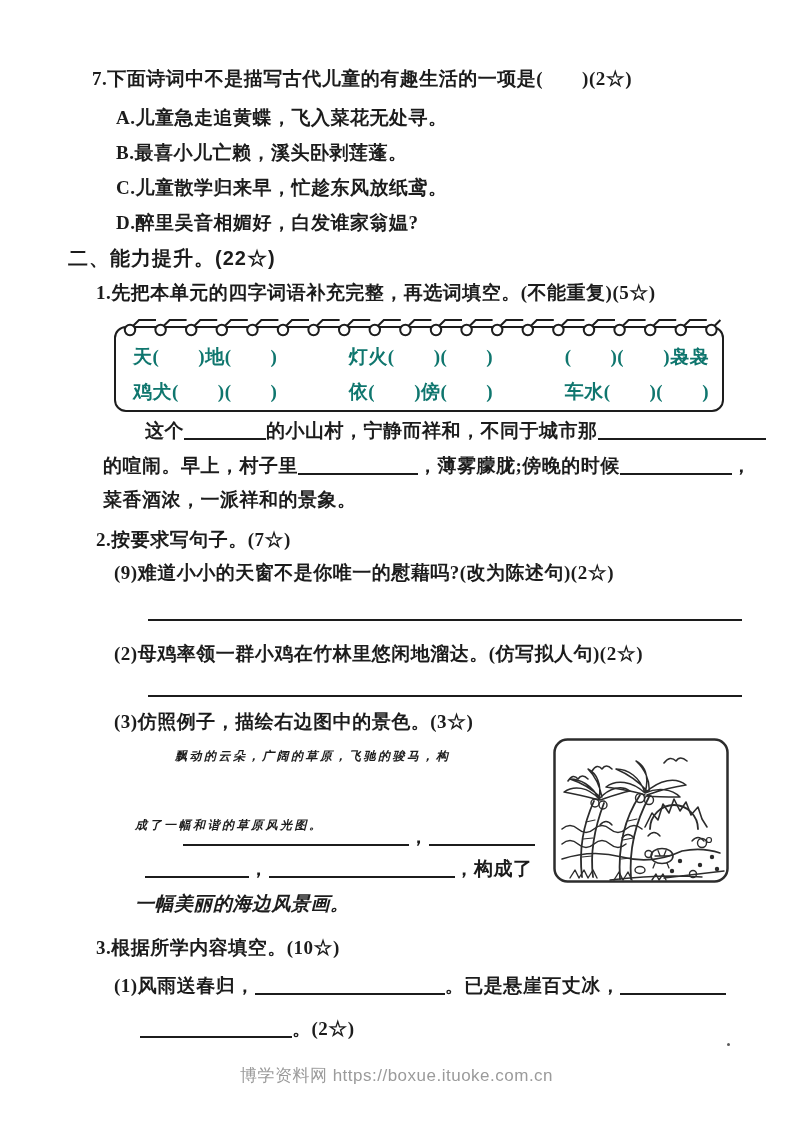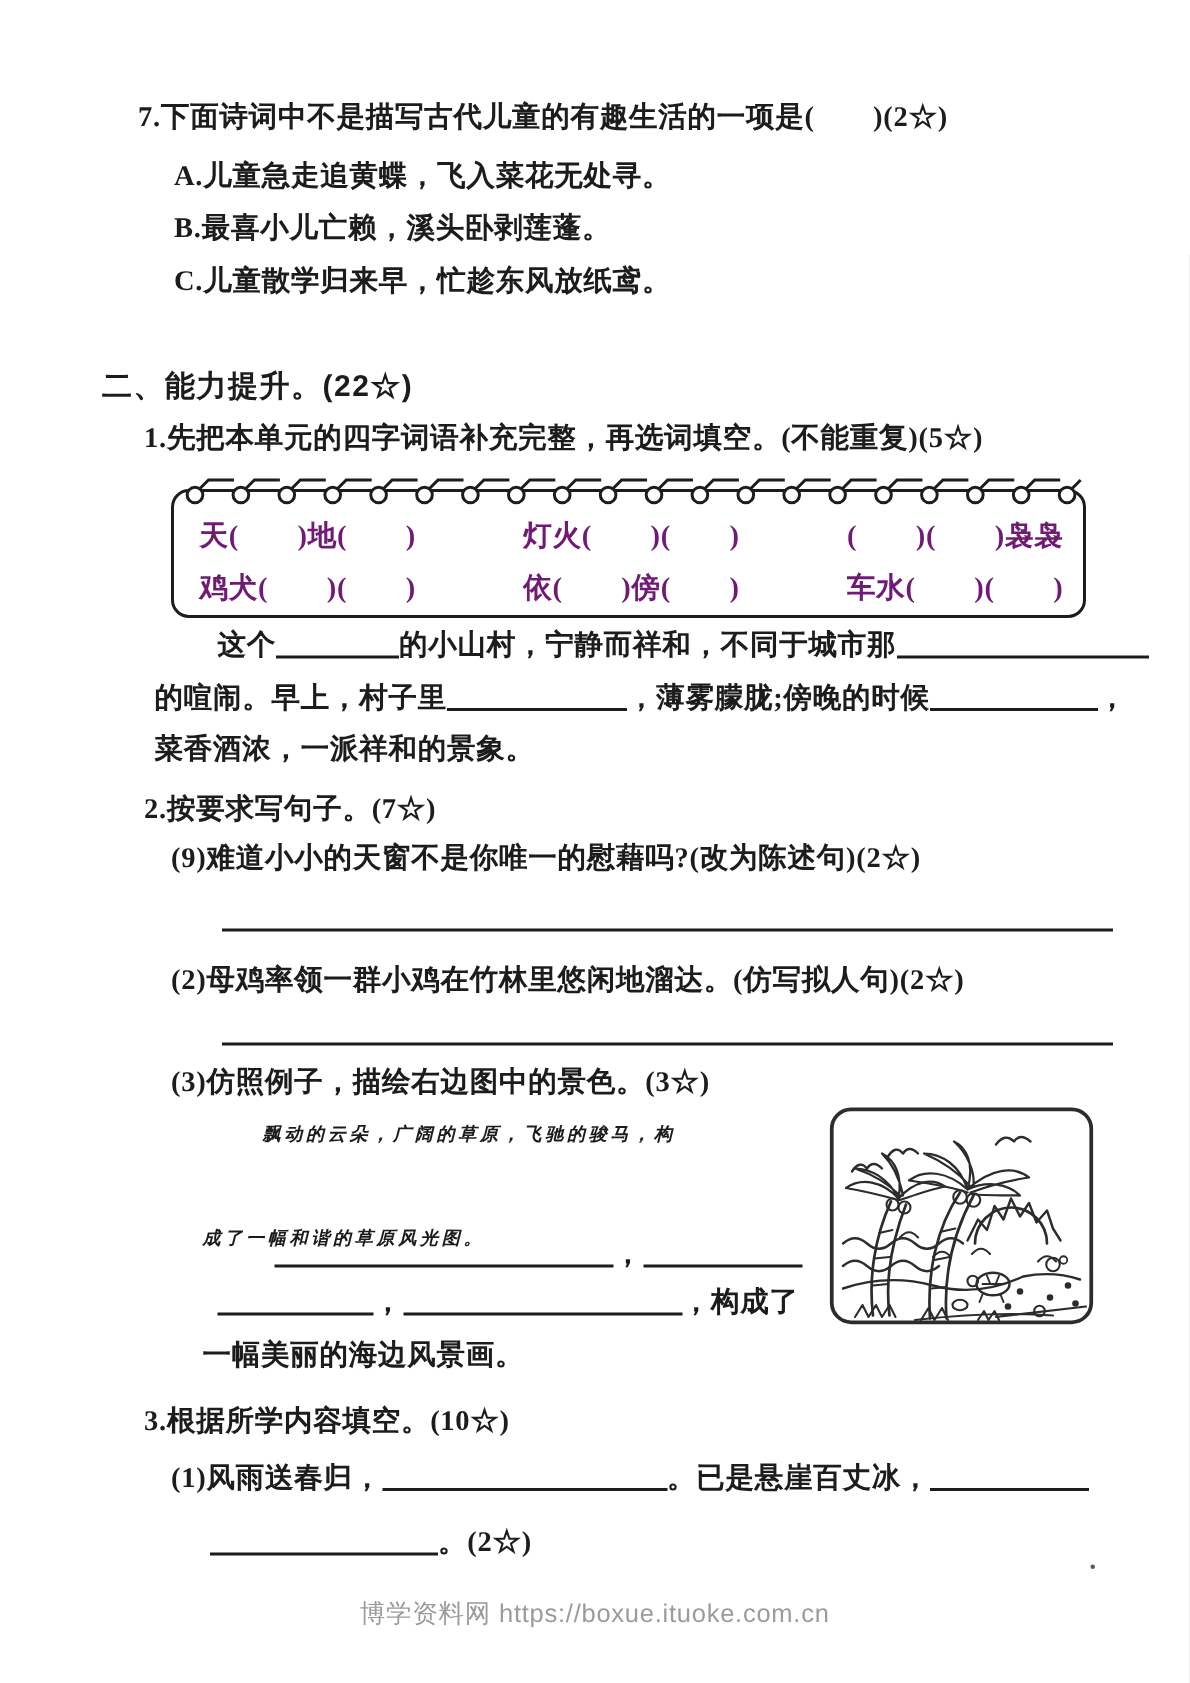--- a/index.html
+++ b/index.html
@@ -49,21 +49,21 @@
     width:600px;height:24px;
     overflow:visible;
   }
   .wb-row{
     position:absolute;
     left:17px;right:13px;
     display:flex;
     justify-content:space-between;
   }
   .wb-row span{
-    font-size:19px;font-weight:bold;color:#701a75;
+    font-size:19px;font-weight:bold;color:#0f766e;
     letter-spacing:0.5px;white-space:nowrap;
   }
   .example{
     font-style:italic;
     letter-spacing:2.5px;
     font-size:12px;
   }
   .beach{
     position:absolute;
     left:552px;top:737px;
@@ -87,20 +87,21 @@
 </style>
 </head>
 <body>
 
 <div class="page">
 
   <div class="txt" style="left:92px;top:68px;">7.下面诗词中不是描写古代儿童的有趣生活的一项是(　　)(2☆)</div>
   <div class="txt" style="left:116px;top:107px;">A.儿童急走追黄蝶，飞入菜花无处寻。</div>
   <div class="txt" style="left:116px;top:142px;">B.最喜小儿亡赖，溪头卧剥莲蓬。</div>
   <div class="txt" style="left:116px;top:177px;">C.儿童散学归来早，忙趁东风放纸鸢。</div>
+  <div class="txt" style="left:116px;top:212px;">D.醉里吴音相媚好，白发谁家翁媪?</div>
 
   <div class="txt sec-title" style="left:68px;top:247px;">二、能力提升。(22☆)</div>
 
   <div class="txt" style="left:96px;top:282px;">1.先把本单元的四字词语补充完整，再选词填空。(不能重复)(5☆)</div>
 
   <div class="wordbox">
     <svg class="spiral" viewBox="0 0 600 24">
         <circle cx="10" cy="16" r="5.2" fill="#fff" stroke="#1d1d1d" stroke-width="2"></circle>
         <path d="M13 12 L19 6 H36" fill="none" stroke="#1d1d1d" stroke-width="2"></path>
         <circle cx="40.6" cy="16" r="5.2" fill="#fff" stroke="#1d1d1d" stroke-width="2"></circle>
@@ -171,21 +172,21 @@
 
   <div class="txt example" style="left:175px;top:745px;">飘动的云朵，广阔的草原，飞驰的骏马，构</div>
   <div class="txt example" style="left:135px;top:814px;">成了一幅和谐的草原风光图。</div>
 
   <div class="txt" style="left:183px;top:826px;">
     <span class="blank" style="width:226px;"></span><span>，</span><span class="blank" style="width:106px;"></span>
   </div>
   <div class="txt" style="left:145px;top:858px;">
     <span class="blank" style="width:104px;"></span><span>，</span><span class="blank" style="width:186px;"></span><span>，构成了</span>
   </div>
-  <div class="txt" style="left:135px;top:893px;">一幅美丽的海边风景画。</div>
+  <div class="txt" style="left:135px;top:893px;font-style:italic;">一幅美丽的海边风景画。</div>
 
   <svg class="beach" viewBox="0 0 178 147">
     <g fill="none" stroke="#2c2c2c" stroke-width="2" stroke-linecap="round" stroke-linejoin="round">
       <rect x="2.5" y="2.5" width="173" height="142" rx="13" stroke-width="2.5"></rect>
 
       <path d="M16 44 Q21 36 26 42 Q30 36 36 42" stroke-width="1.6"></path>
       <path d="M40 34 Q45 26 50 32 Q54 26 60 32" stroke-width="1.6"></path>
       <path d="M112 26 Q118 18 124 24 Q128 18 135 24" stroke-width="1.6"></path>
 
       <path d="M98 92 A24 24 0 0 1 146 92" stroke-width="1.8"></path>

